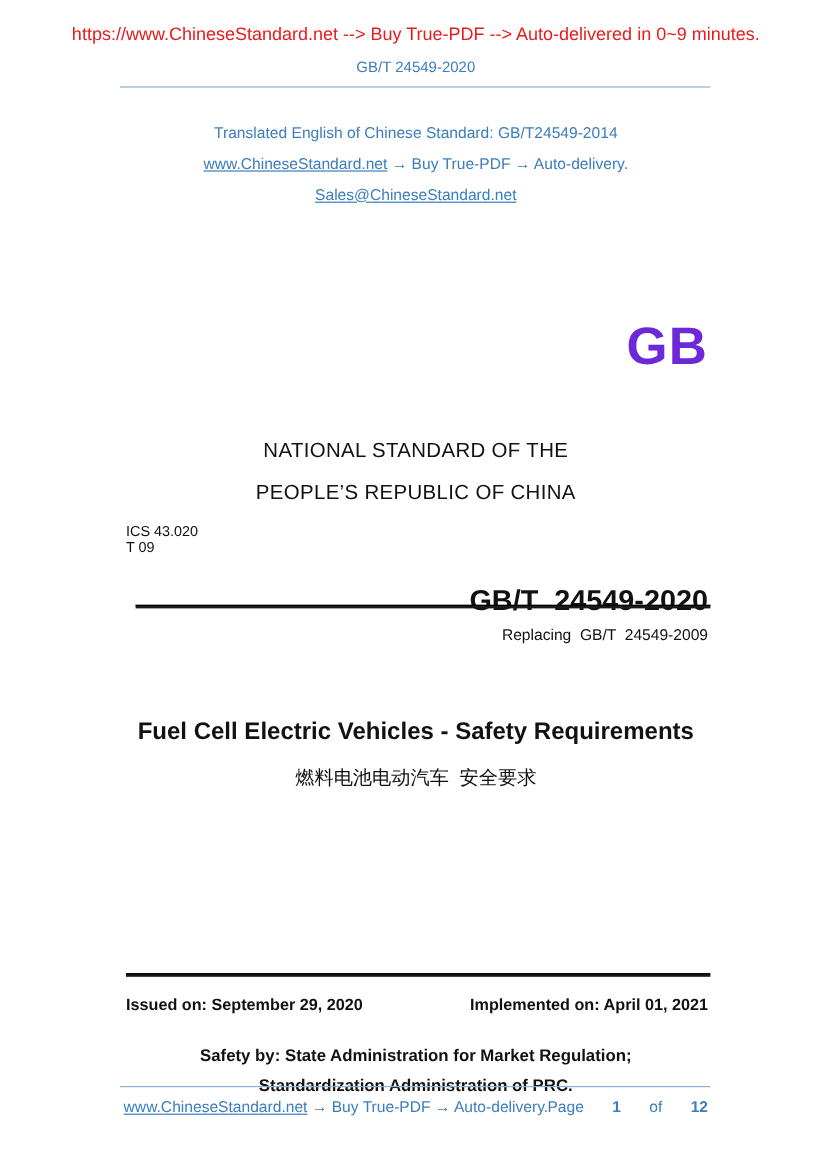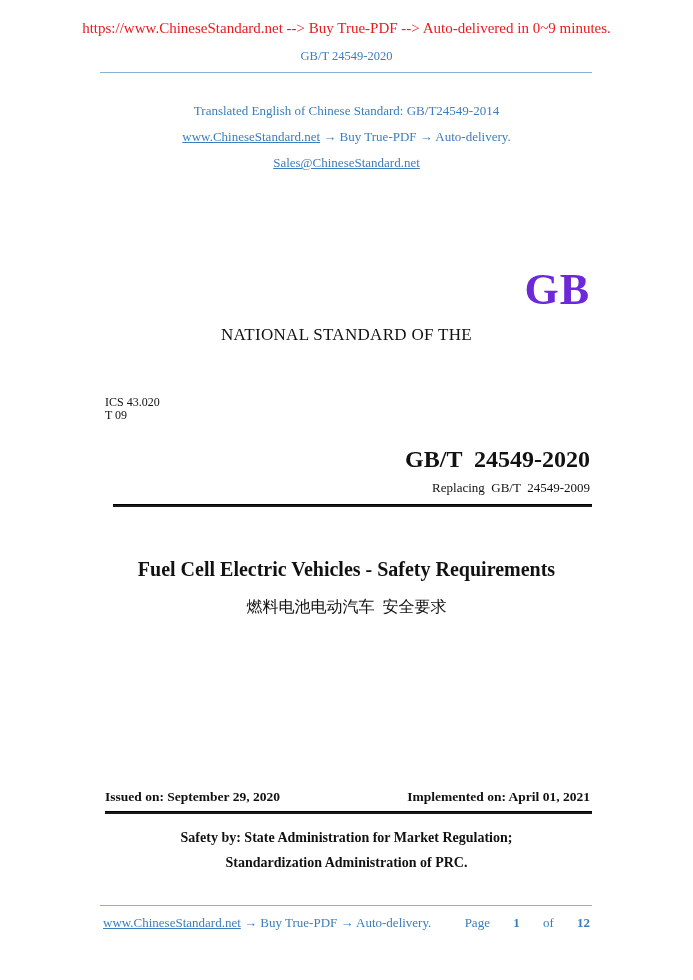--- a/index.html
+++ b/index.html
@@ -4,27 +4,26 @@
 <style>
   * { margin: 0; padding: 0; box-sizing: border-box; }
   html, body { background: #ffffff; }
   body { font-family: "Liberation Sans", "DejaVu Sans", sans-serif; }
   .page {
     position: relative;
     width: 693px;
     height: 980px;
     background: #ffffff;
     overflow: hidden;
-    font-family: Liberation Serif, serif;
   }
   .abs { position: absolute; }
   .center { left: 0; width: 693px; text-align: center; }
   .blue { color: #3c7dbd; }
   .red { color: #e81b1b; }
-  .black { color: #111111; }
+  .black { color: #111111; margin-top: 41px; }
   .bold { font-weight: bold; }
   .pre { white-space: pre; }
   .underline { text-decoration: underline; }
 
   .promo-line { top: 20px; font-size: 15px; }
   .doc-code-top { top: 49px; font-size: 12.5px; }
 
   .rule-thin-top { top: 72px; left: 100px; width: 492px; height: 1px; background: #8ab0d2; }
 
   .translated-line { top: 103px; font-size: 13px; }
@@ -78,20 +77,21 @@
     <span class="underline">www.ChineseStandard.net</span><span class="pre"> → Buy True-PDF → Auto-delivery.</span>
   </div>
 
   <div class="abs center email-line blue">
     <span class="underline">Sales@ChineseStandard.net</span>
   </div>
 
   <div class="abs gb-logo">GB</div>
 
   <div class="abs center nat-std-1 black">NATIONAL STANDARD OF THE</div>
+  <div class="abs center nat-std-2 black">PEOPLE’S REPUBLIC OF CHINA</div>
 
   <div class="abs ics black">ICS 43.020</div>
   <div class="abs class-code black">T 09</div>
 
   <div class="abs std-number black pre">GB/T  24549-2020</div>
   <div class="abs replacing black pre">Replacing  GB/T  24549-2009</div>
 
   <div class="abs rule-thick-1"></div>
 
   <div class="abs center title-en black">Fuel Cell Electric Vehicles - Safety Requirements</div>

